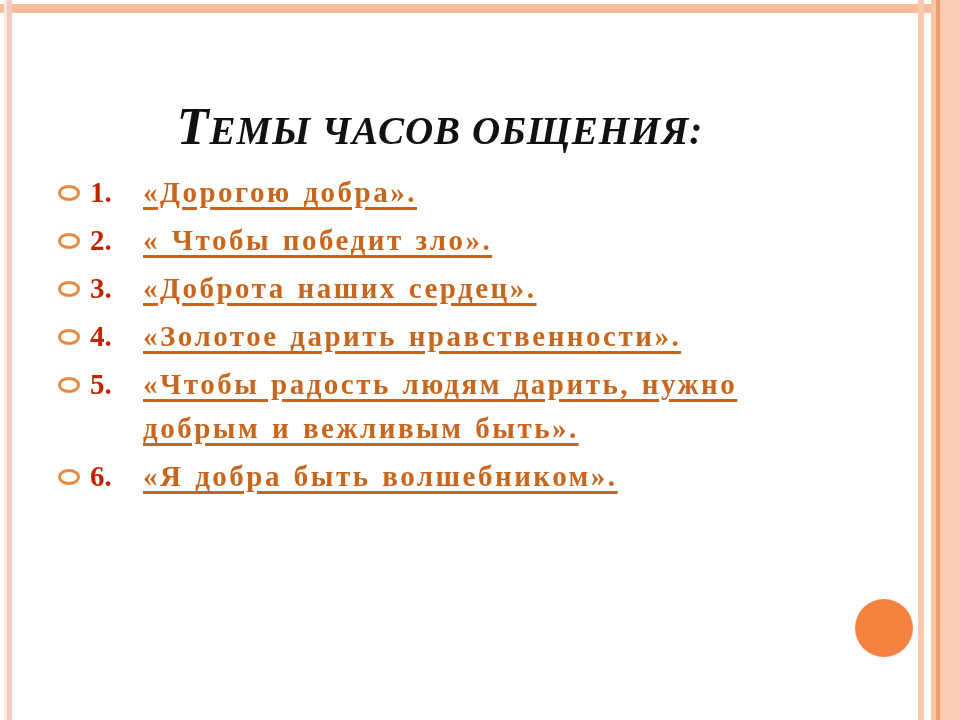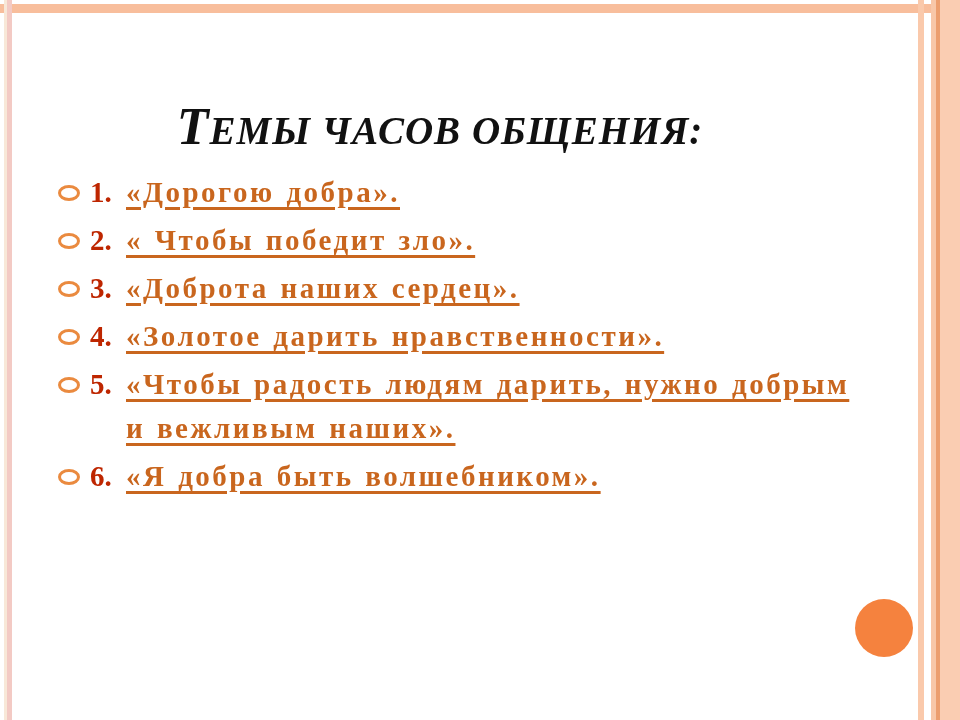--- a/index.html
+++ b/index.html
@@ -95,20 +95,21 @@
     flex: 1 1 auto;
     color: #C9661E;
     font-size: 29px;
     font-weight: bold;
     letter-spacing: 2.5px;
     word-spacing: 2px;
     text-decoration: underline;
     text-decoration-thickness: 2.5px;
     text-underline-offset: 5px;
     cursor: pointer;
+    margin-left: 17px;
   }
 </style>
 </head>
 <body>
 
 <div class="slide">
 
   <div class="top-bar"></div>
   <div class="left-stripe-1"></div>
   <div class="left-stripe-2"></div>
@@ -140,21 +141,21 @@
 
     <div class="list-item">
       <span class="bullet"></span>
       <span class="item-number">4.</span>
       <span class="item-link">«Золотое дарить нравственности».</span>
     </div>
 
     <div class="list-item">
       <span class="bullet"></span>
       <span class="item-number">5.</span>
-      <span class="item-link">«Чтобы радость людям дарить, нужно добрым и вежливым наших».</span>
+      <span class="item-link">«Чтобы радость людям дарить, нужно добрым и вежливым быть».</span>
     </div>
 
     <div class="list-item">
       <span class="bullet"></span>
       <span class="item-number">6.</span>
       <span class="item-link">«Я добра быть волшебником».</span>
     </div>
 
   </div>
 </div>

